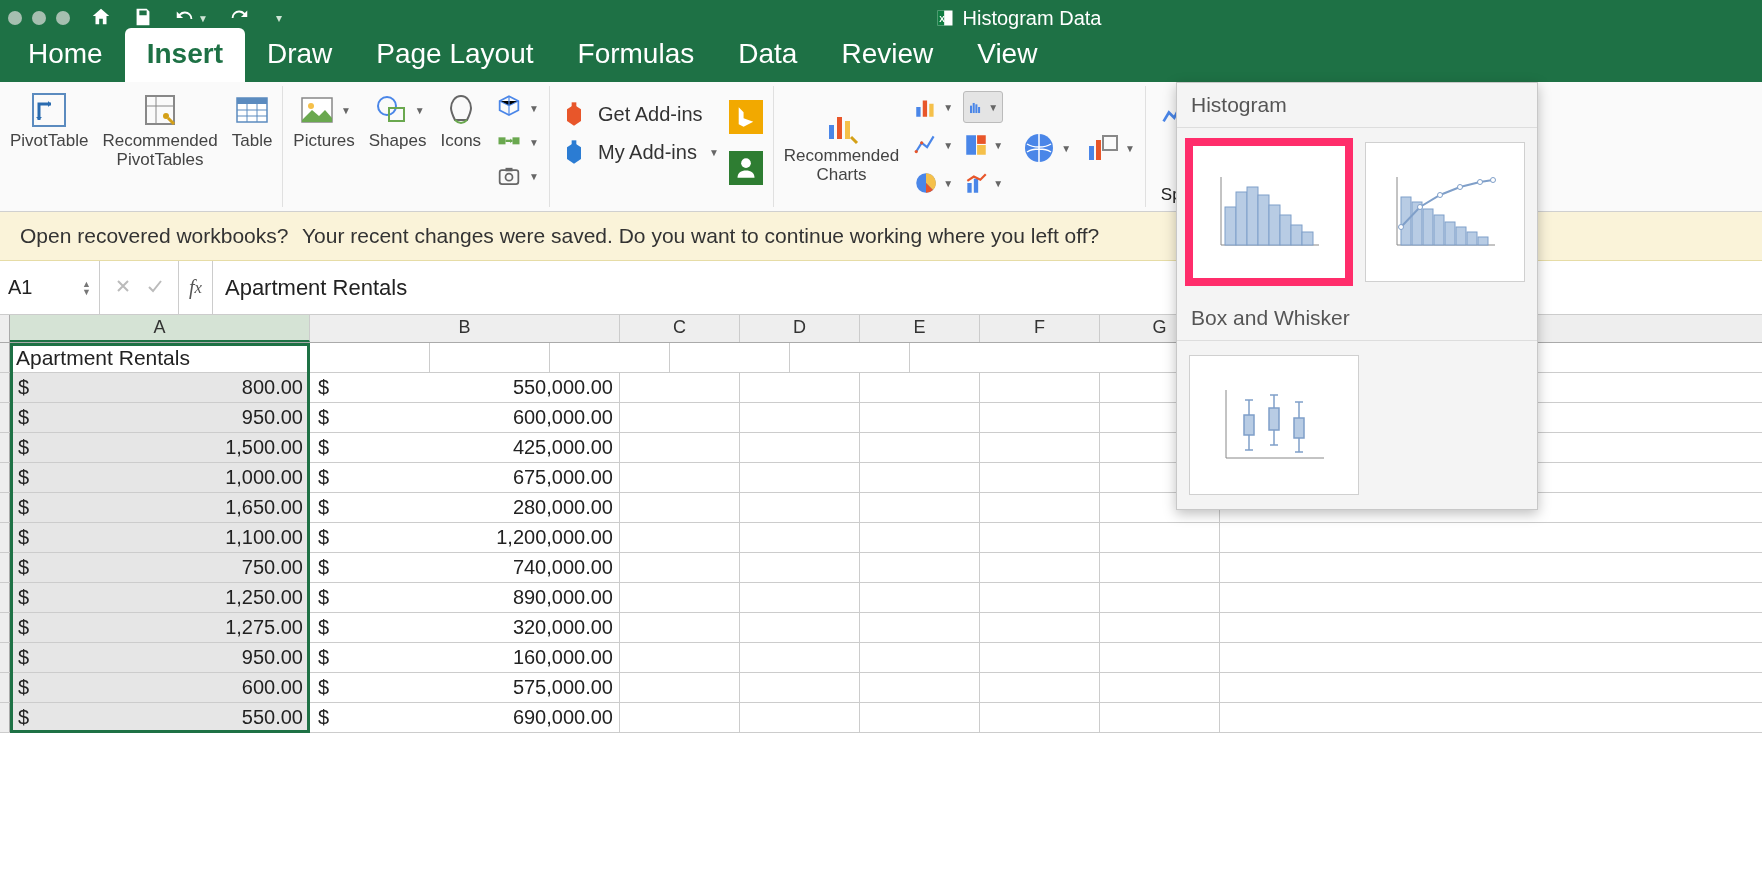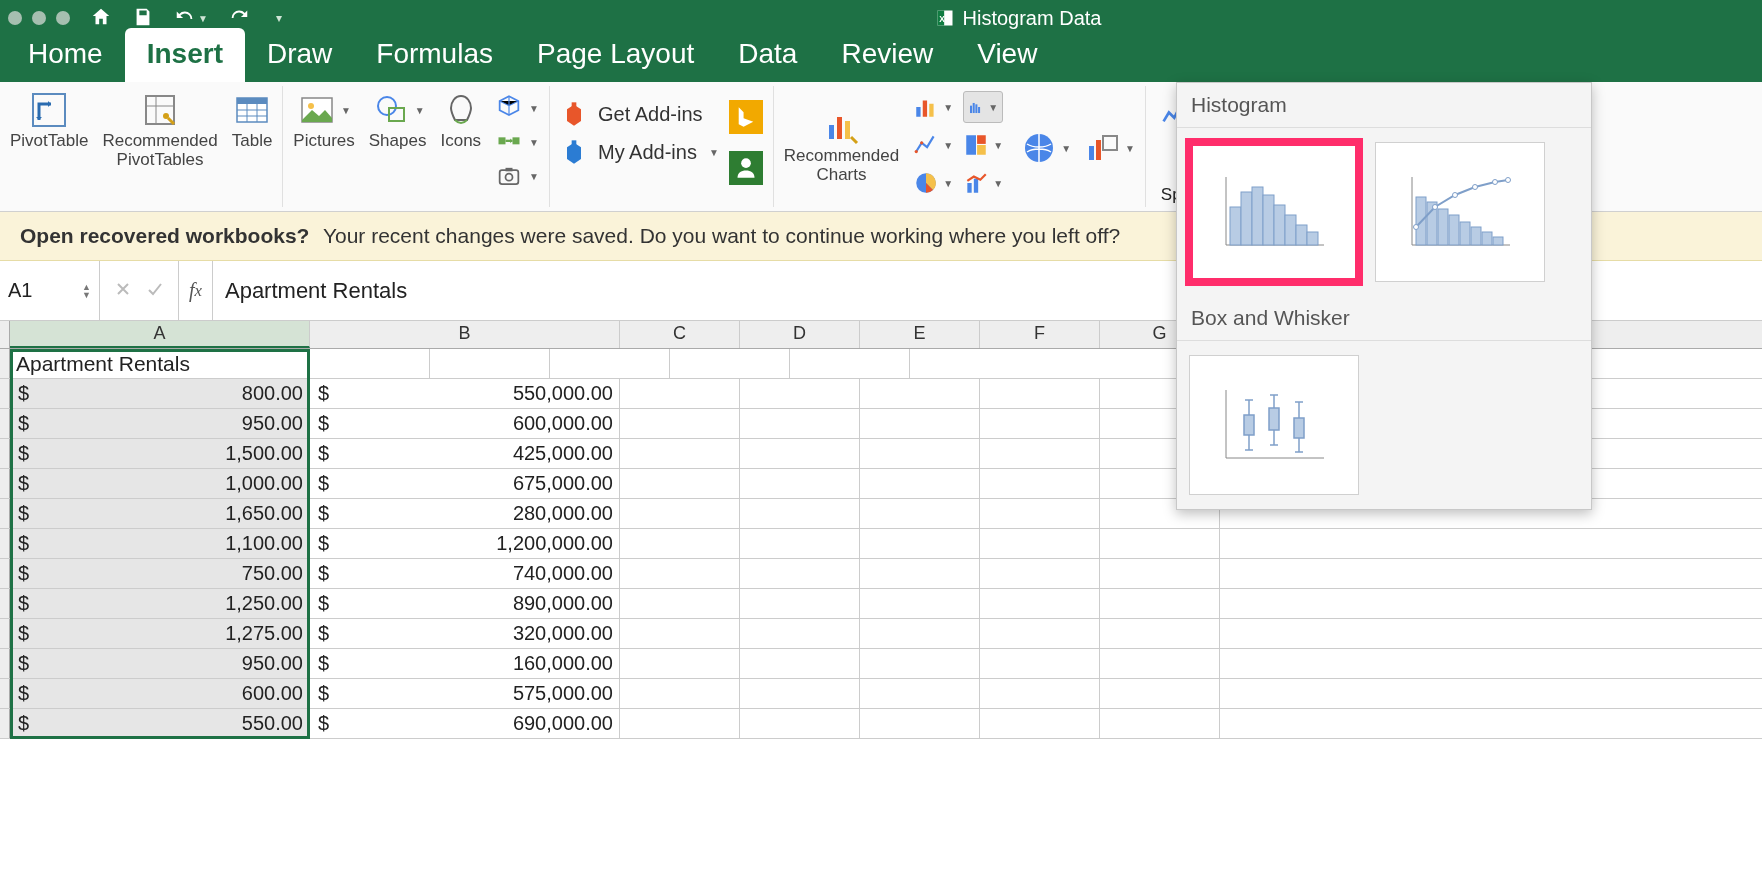--- a/index.html
+++ b/index.html
@@ -36,24 +36,24 @@
   .addins-row svg{width:28px;height:28px;}
   .addins-grid{display:flex;gap:10px;align-items:flex-start;}
   .charts-grid{display:grid;grid-template-columns:repeat(2,40px);grid-template-rows:repeat(3,34px);gap:4px 10px;align-items:center;}
   .charts-grid .cicon{display:flex;align-items:center;gap:2px;}
   .charts-grid svg{width:26px;height:26px;}
   .caret-sm{font-size:10px;color:#666;margin-left:2px;}
   .histogram-btn{background:#e4e4e4;border:1px solid #bbb;border-radius:3px;padding:2px 4px;display:flex;align-items:center;gap:3px;}
 
   
   .msgbar { background: #faf3d9; border-bottom: 1px solid #e6dca6; padding: 12px 20px; font-size: 21px; color: #333; }
-  .msgbar b { font-weight: 700; margin-right: 8px;}
-
-  
-  .fbar { display:flex; align-items:center; height: 60px; border-bottom:1px solid #ccc; background:#fff;}
+  .msgbar b { font-weight: 400; margin-right: 8px;}
+
+  
+  .fbar { display:flex; align-items:center; height: 54px; border-bottom:1px solid #ccc; background:#fff;}
   .namebox { width: 100px; border-right:1px solid #ccc; height:100%; display:flex; align-items:center; padding:0 8px; font-size:20px; position:relative;}
   .namebox .spinners{display:flex;flex-direction:column;font-size:9px;color:#777;line-height:8px;margin-left:auto;}
   .fbtns { display:flex; gap:14px; padding:0 14px; align-items:center; height:100%; border-right:1px solid #ccc;}
   .fbtns svg{width:18px;height:18px;}
   .fx{font-style:italic;font-family:serif;font-size:20px;color:#555;padding:0 10px;border-right:1px solid #ccc;height:100%;display:flex;align-items:center;}
   .fcontent{padding:0 12px;font-size:22px;flex:1;}
 
   
   .grid { position:relative; }
   .colheaders { display:flex; border-bottom:1px solid #aaa; background:#eee; height:28px; }
@@ -65,21 +65,21 @@
   .gr{display:flex;height:30px;border-bottom:1px solid #ccc;}
   .rh{width:10px;background:#eee;border-right:1px solid #aaa;}
   .cell{border-right:1px solid #ccc;padding:2px 6px;font-size:20px;display:flex;align-items:center;position:relative;}
   .cell.hdr{font-size:21px;}
   .cell .cur{margin-right:auto;padding-left:2px;}
   .cell .val{margin-left:auto;text-align:left;}
   .colA-sel{background:#e6e6e6;}
   .selbox{position:absolute;left:10px;top:28px;width:300px;border:3px solid #1e7145;pointer-events:none;z-index:5;background:rgba(30,113,69,0);}
 
   
-  .popup { position:absolute; left:1176px; top:0; width:416px; background:#f4f4f4; border:1px solid #c8c8c8; box-shadow:0 4px 12px rgba(0,0,0,0.25); z-index:100; }
+  .popup { position:absolute; left:1176px; top:0; width:362px; background:#f4f4f4; border:1px solid #c8c8c8; box-shadow:0 4px 12px rgba(0,0,0,0.25); z-index:100; }
   .popup-h { padding:10px 14px; font-size:21px; color:#555; border-bottom:1px solid #ddd;}
   .popup-row{display:flex;gap:16px;padding:14px 12px;}
   .chart-thumb{width:170px;height:140px;background:#fff;border:1px solid #d0d0d0;display:flex;align-items:center;justify-content:center;cursor:pointer;}
   .chart-thumb.highlighted{outline:8px solid #ff2d6b;outline-offset:-4px;}
   .chart-thumb svg{width:120px;height:90px;}
 
   
   .ribbon-right{display:flex;align-items:flex-start;gap:14px;padding:6px 0 0 4px;}
   .ribbon-right svg{width:36px;height:36px;}
 
@@ -119,22 +119,22 @@
         <text x="5" y="17" fill="#fff" font-size="10" font-weight="bold">X</text>
       </svg>
     <span>Histogram Data</span>
   </div>
 </div>
 
 <div class="tabstrip">
   <div class="tab">Home</div>
   <div class="tab active">Insert</div>
   <div class="tab">Draw</div>
+  <div class="tab">Page Layout</div>
   <div class="tab">Formulas</div>
-  <div class="tab">Page Layout</div>
   <div class="tab">Data</div>
   <div class="tab">Review</div>
   <div class="tab">View</div>
 </div>
 
 <div class="ribbon" style="position:relative;">
 
   <div class="rgroup">
     <div class="icons-row">
       <div class="ricon">

